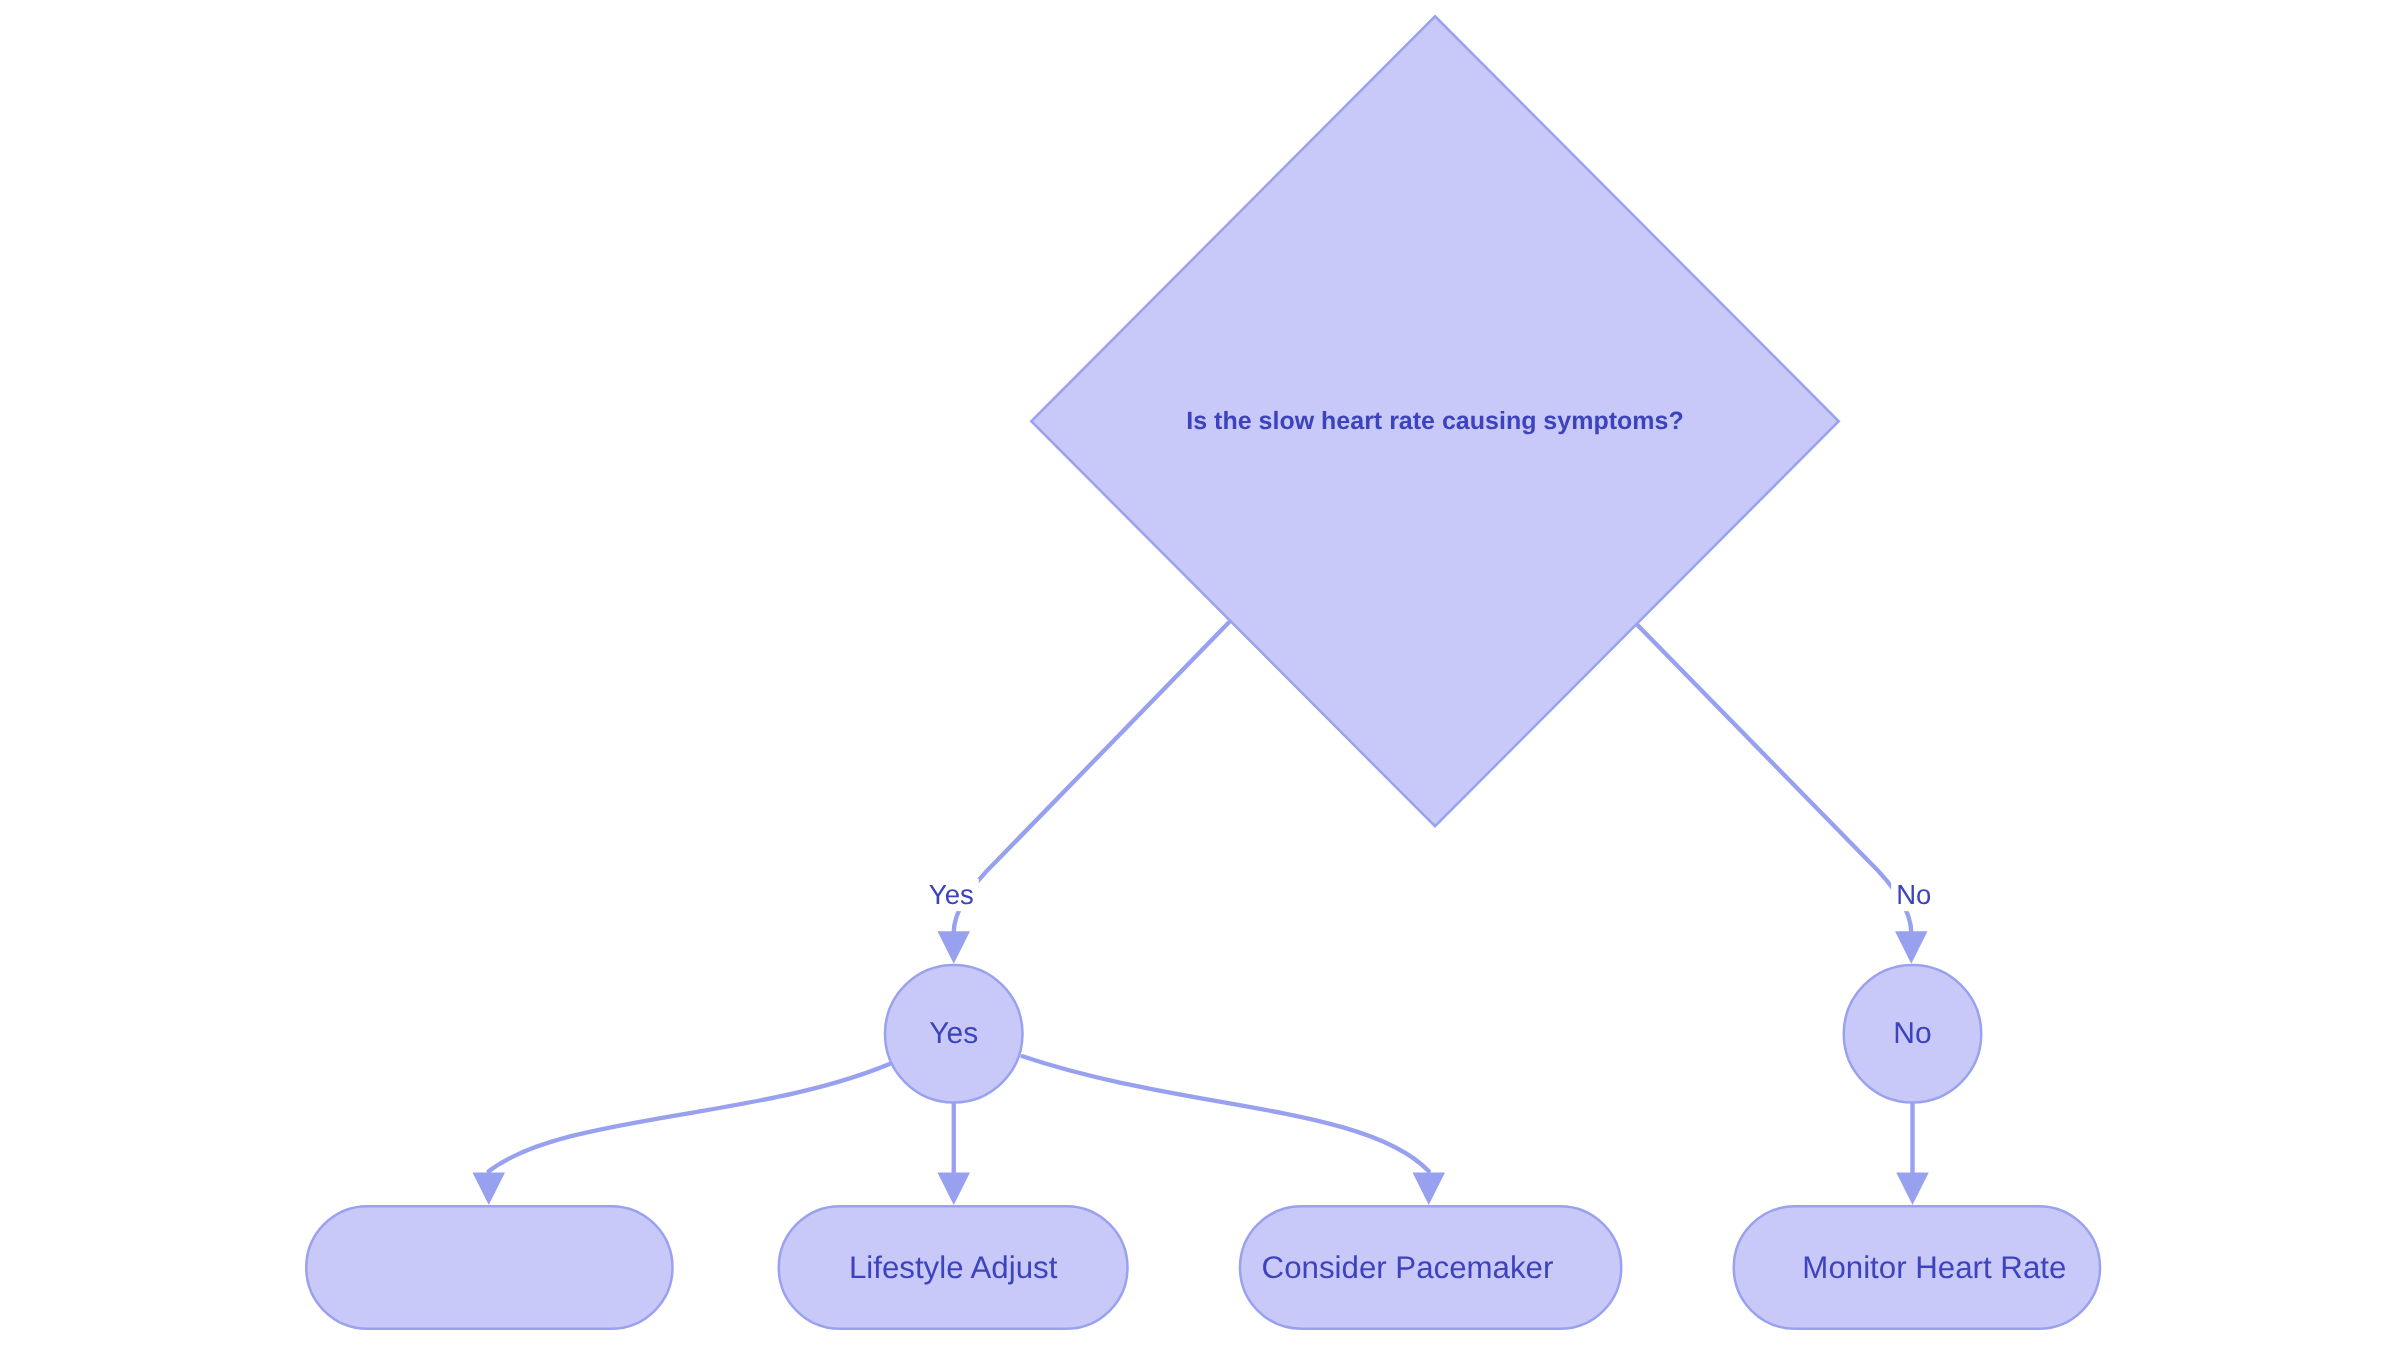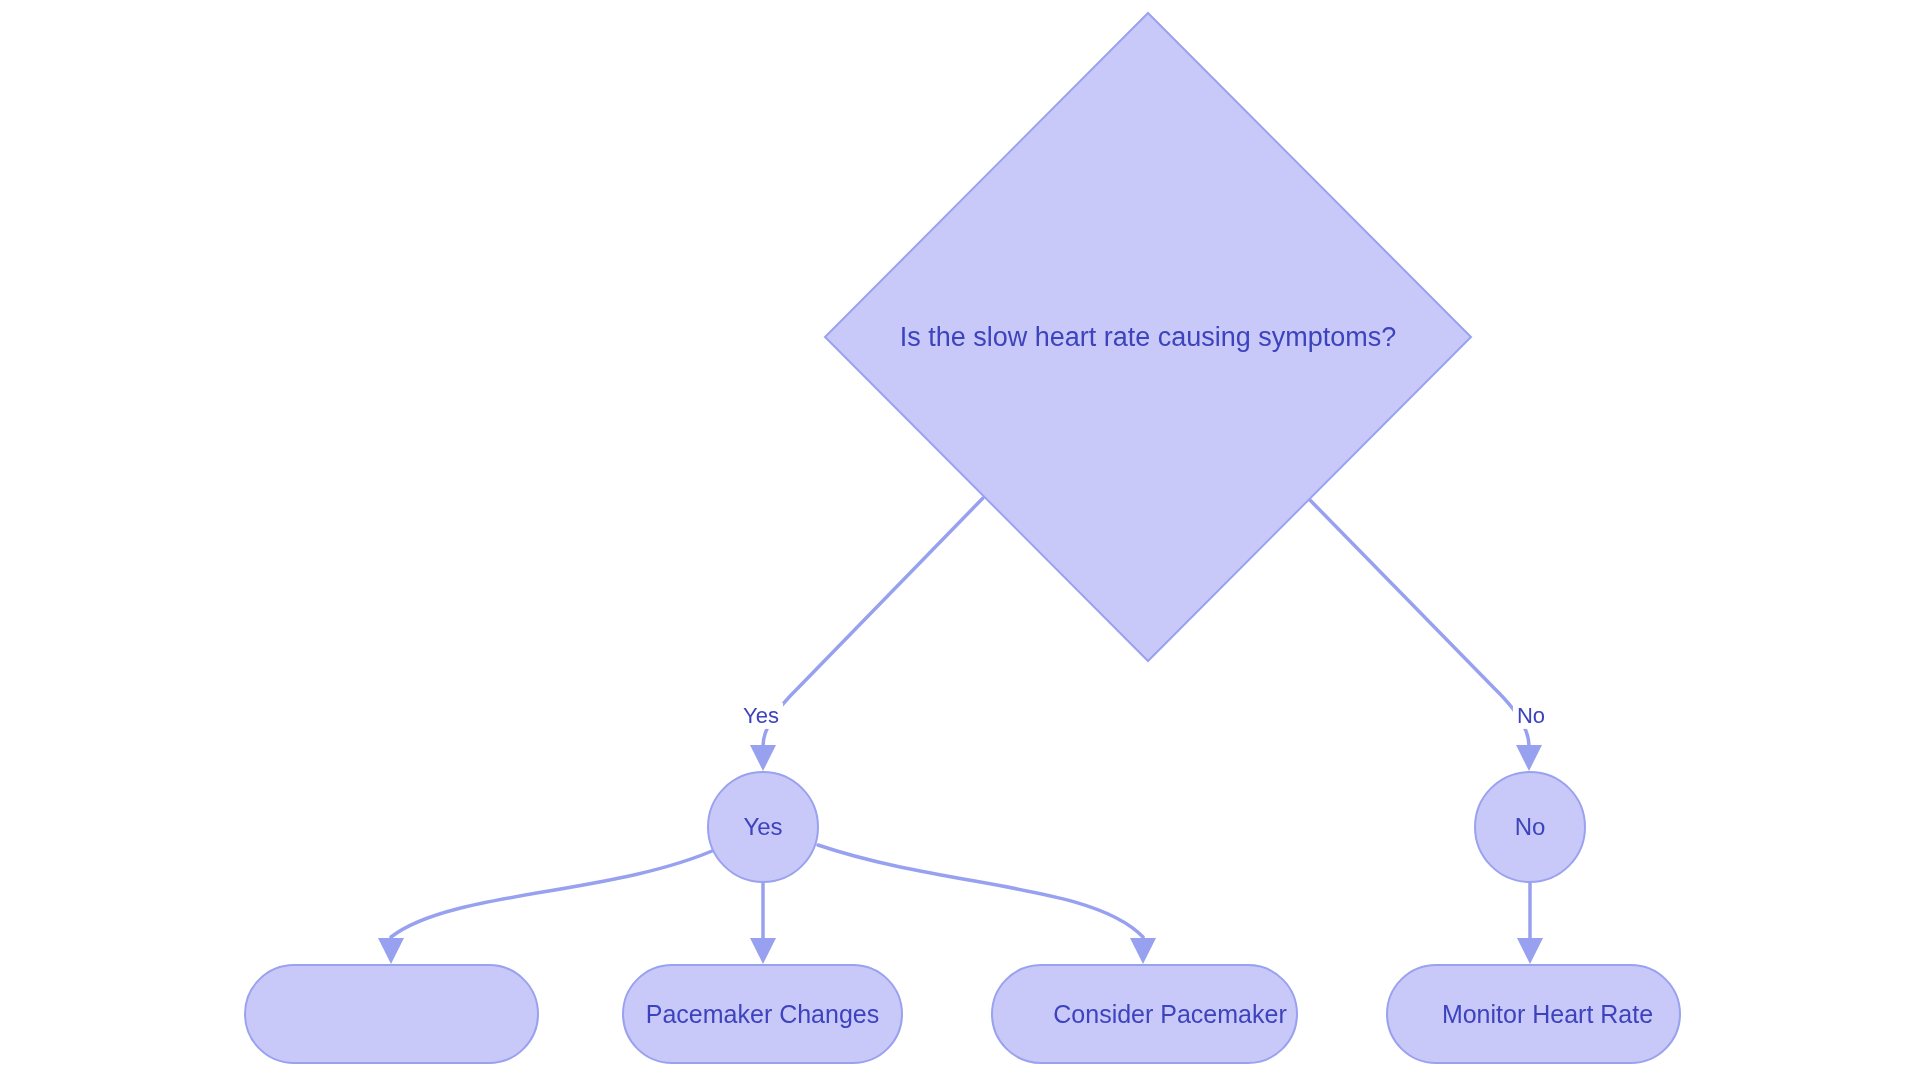--- a/index.html
+++ b/index.html
@@ -23,21 +23,21 @@
   .node-label {
     position: absolute;
     display: flex;
     align-items: center;
     justify-content: center;
     text-align: center;
     color: var(--text-color, #3d43bd);
     pointer-events: none;
     white-space: nowrap;
   }
-  .diamond-label { font-size: 27px; }
+  .diamond-label { font-size: 20px; font-weight: bold; }
   .circle-label  { font-size: 24px; }
   .box-label     { font-size: 25px; }
   .edge-label {
     position: absolute;
     transform: translate(-50%, -50%);
     font-size: 22px;
     color: var(--text-color, #3d43bd);
     background: #ffffff;
     padding: 1px 4px;
     line-height: 1.1;
@@ -97,23 +97,23 @@
     <rect class="node-shape" x="1387" y="965" width="293" height="98" rx="49" ry="49"></rect>
   </svg>
 
   <div class="node-label diamond-label" style="left:848px; top:320px; width:600px; height:34px;">Is the slow heart rate causing symptoms?</div>
 
   <div class="node-label circle-label" style="left:708px; top:810px; width:110px; height:34px;">Yes</div>
 
   <div class="node-label circle-label" style="left:1475px; top:810px; width:110px; height:34px;">No</div>
 
 
-  <div class="node-label box-label" style="left:623px; top:997px; width:279px; height:34px;">Pacemaker Changes</div>
+  <div class="node-label box-label" style="left:623px; top:997px; width:279px; height:34px;">Lifestyle Adjust</div>
 
-  <div class="node-label box-label" style="left:992px; top:997px; width:268px; height:34px;margin-left:44px;">Consider Pacemaker</div>
+  <div class="node-label box-label" style="left:992px; top:997px; width:268px; height:34px;">Consider Pacemaker</div>
 
   <div class="node-label box-label" style="left:1387px; top:997px; width:321px; height:34px;">Monitor Heart Rate</div>
 
   <div class="edge-label" style="left:761px; top:716px;">Yes</div>
 
   <div class="edge-label" style="left:1531px; top:716px;">No</div>
 
 </div>
 
 </body></html>

